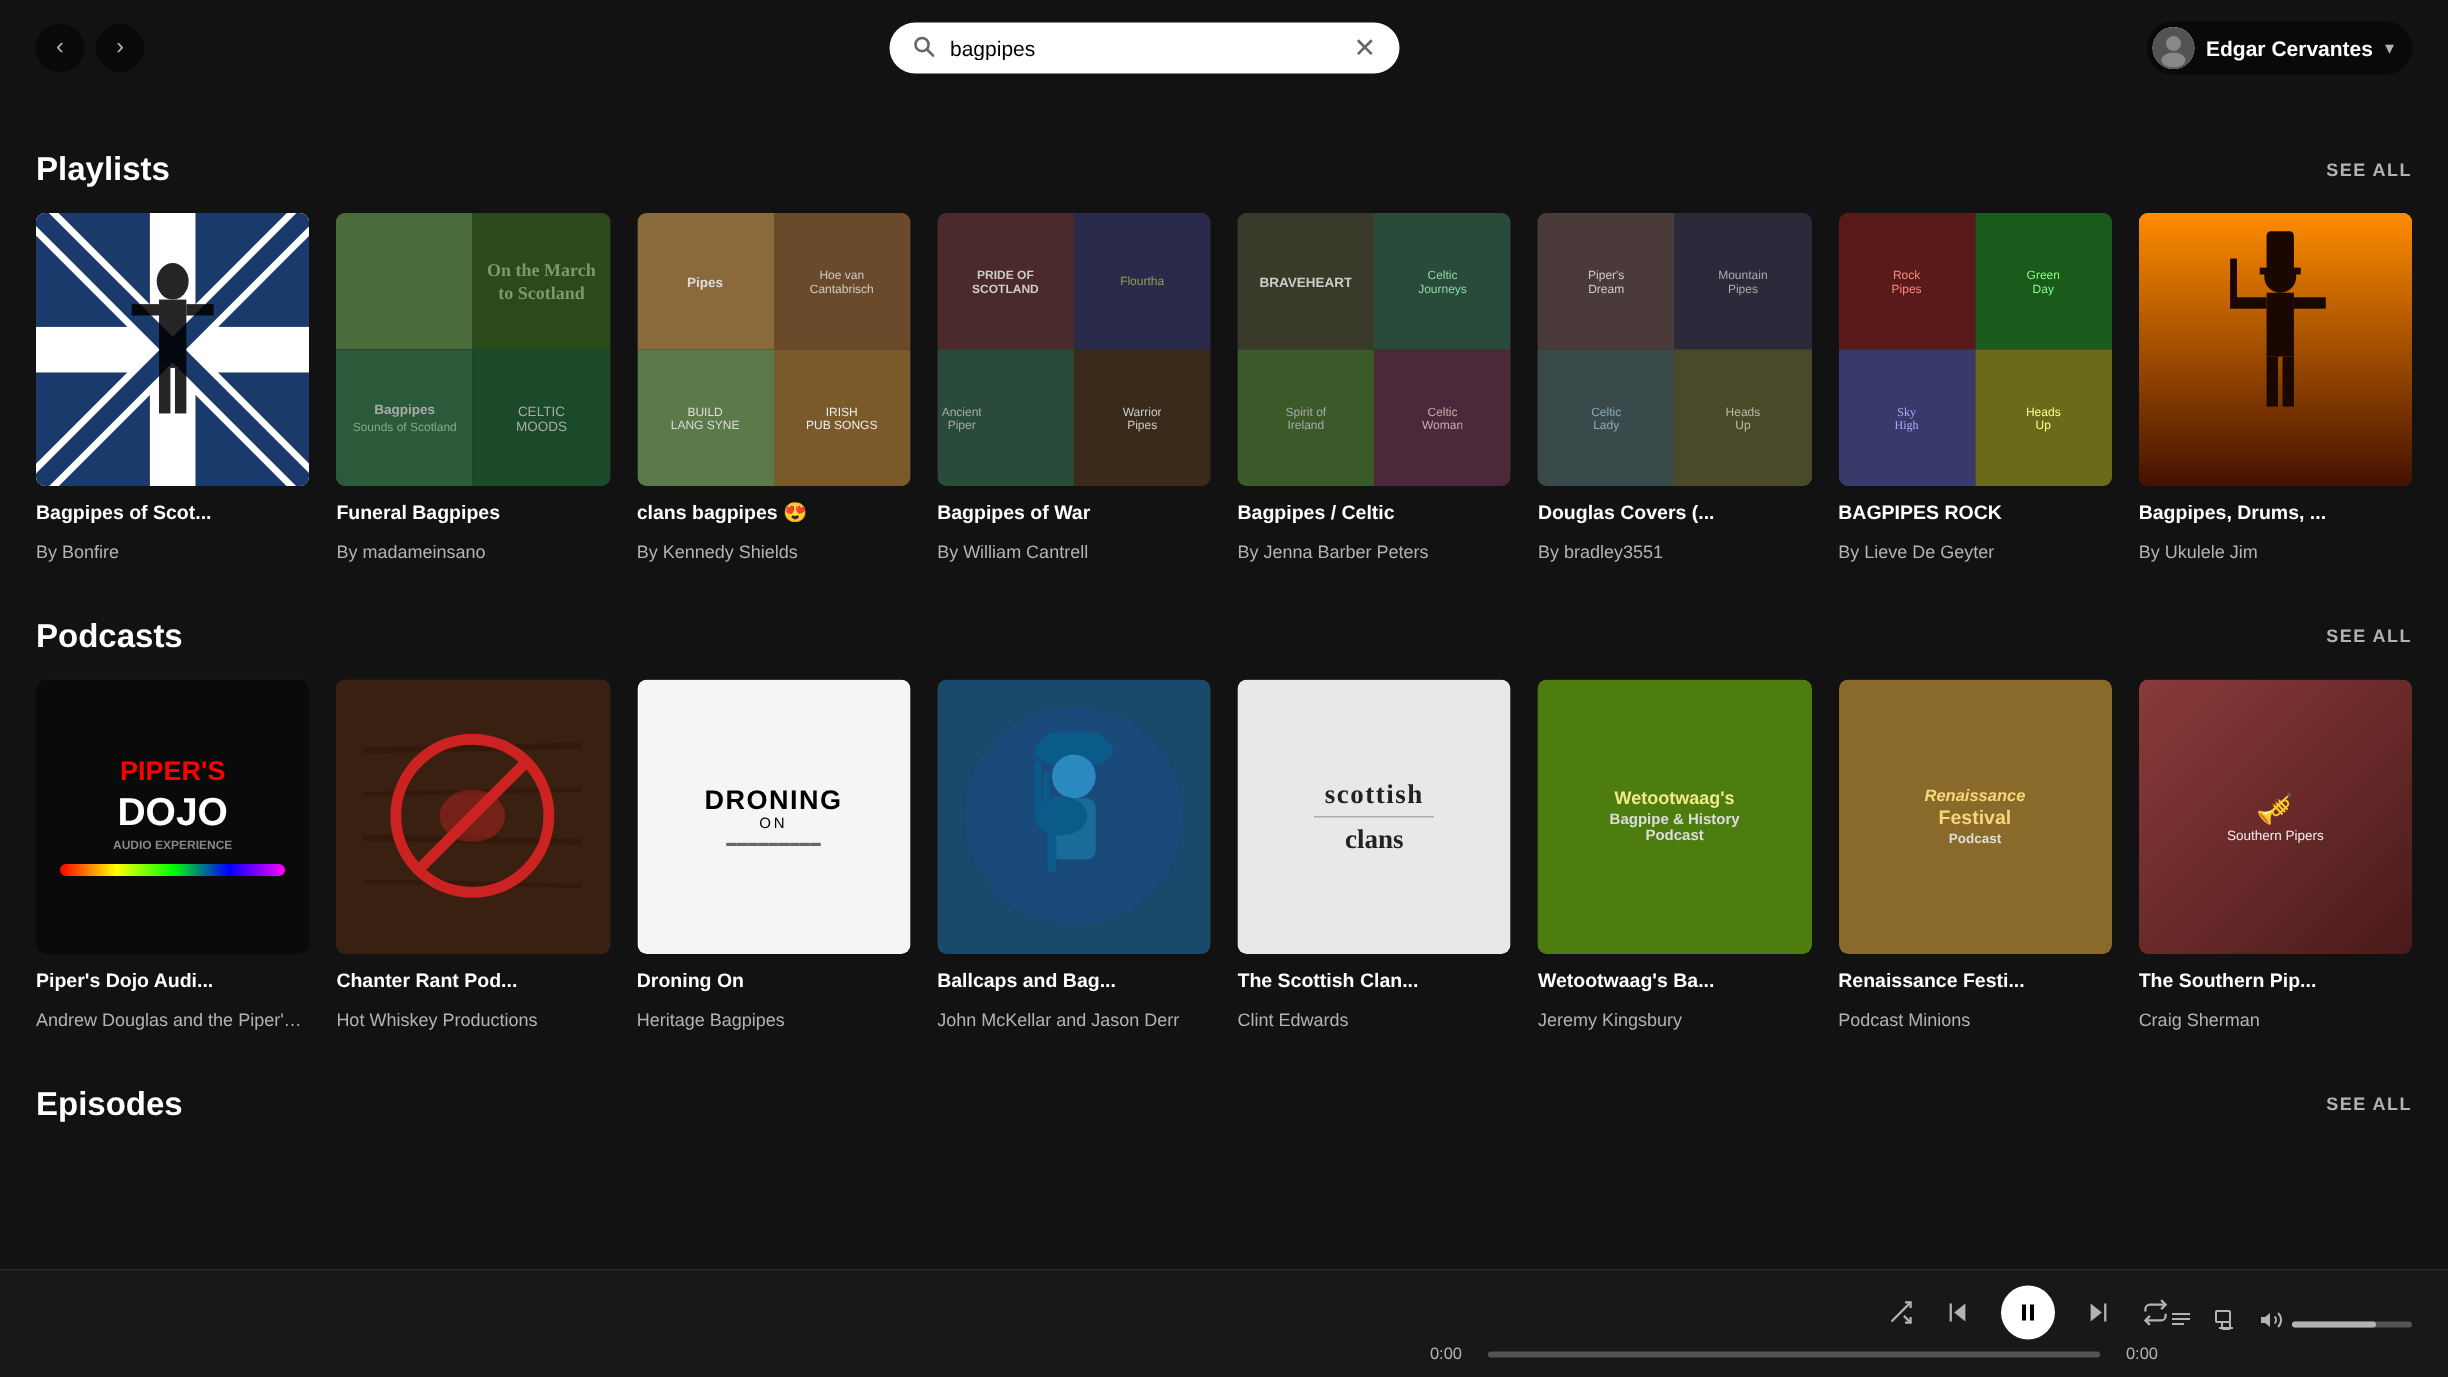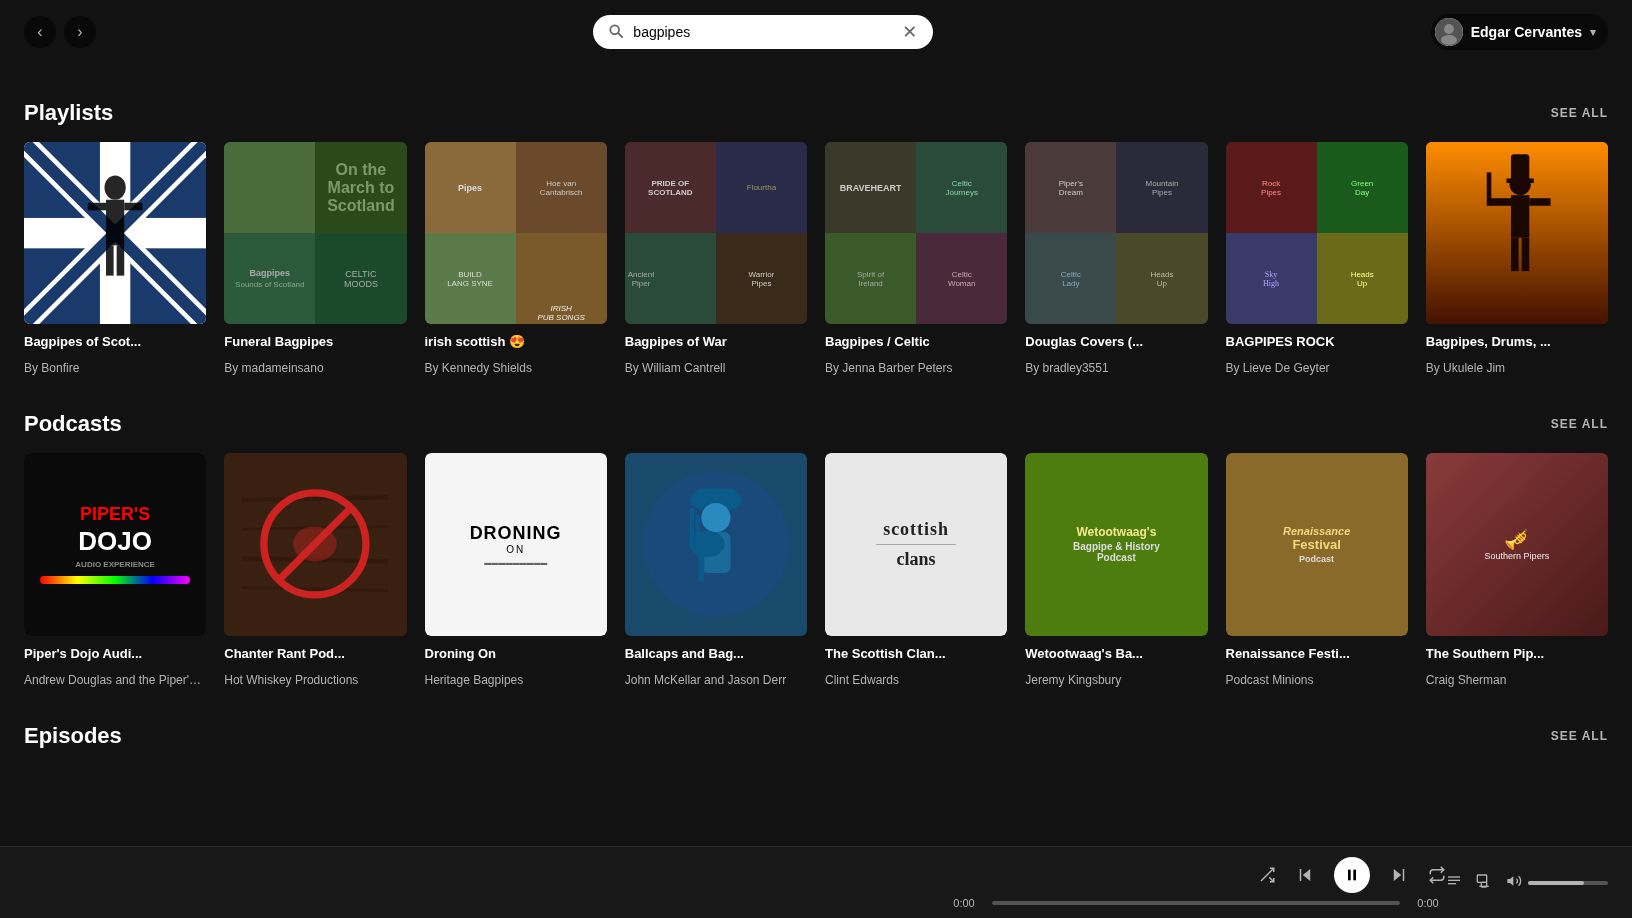--- a/index.html
+++ b/index.html
@@ -269,21 +269,21 @@
           </div>
         </div>
         <div class="card-title">Bagpipes of Scot...</div>
         <div class="card-subtitle">By Bonfire</div>
       </div>
 
       <div class="card">
         <div class="card-image">
           <div class="img-grid-2x2">
             <div style="background:#4a6b3a;"></div>
-            <div style="background:#2a4a1a; display:flex;align-items:center;justify-content:center;color:#7a9a6a;font-size:16px;font-weight:bold;padding:4px;text-align:center;">On the March to Scotland</div>
+            <div style="background:#2a4a1a; display:flex;align-items:center;justify-content:center;color:#7a9a6a;font-size:12px;font-weight:bold;padding:4px;text-align:center;font-family:Liberation Serif, serif;">On the March to Scotland</div>
             <div style="background:#1a3a2a; display:flex;align-items:center;justify-content:center;">
               <div style="background:#2a5a3a;width:100%;height:100%;display:flex;align-items:center;justify-content:center;flex-direction:column;gap:2px;padding:4px;">
                 <div style="font-size:9px;color:#aaa;font-weight:bold;">Bagpipes</div>
                 <div style="font-size:8px;color:#8a8;"> Sounds of Scotland</div>
               </div>
             </div>
             <div style="background:#1a4a2a; display:flex;align-items:center;justify-content:center;">
               <div style="font-size:9px;color:#aaa;text-align:center;padding:2px;">CELTIC<br>MOODS</div>
             </div>
           </div>
@@ -295,26 +295,26 @@
       <div class="card">
         <div class="card-image">
           <div class="img-grid-2x2">
             <div style="background:#8a6a3a; display:flex;align-items:center;justify-content:center;font-size:9px;color:#ddd;font-weight:bold;padding:3px;">Pipes</div>
             <div style="background:#6a4a2a; display:flex;align-items:center;justify-content:center;">
               <div style="font-size:8px;color:#ccc;text-align:center;padding:2px;">Hoe van<br>Cantabrisch</div>
             </div>
             <div style="background:#5a7a4a; display:flex;align-items:center;justify-content:center;">
               <div style="font-size:8px;color:#ddd;text-align:center;padding:2px;">BUILD<br>LANG SYNE</div>
             </div>
-            <div style="background:#7a5a2a; display:flex;align-items:flex-end;justify-content:center;font-style:italic;">
+            <div style="background:#7a5a2a; display:flex;align-items:center;justify-content:center;">
               <div style="font-size:8px;color:#eee;text-align:center;padding:2px;">IRISH<br>PUB SONGS</div>
             </div>
           </div>
         </div>
-        <div class="card-title">irish scottish 😍</div>
+        <div class="card-title">clans bagpipes 😍</div>
         <div class="card-subtitle">By Kennedy Shields</div>
       </div>
 
       <div class="card">
         <div class="card-image">
           <div class="img-grid-2x2">
             <div style="background:#4a2a2a; display:flex;align-items:center;justify-content:center;flex-direction:column;padding:3px;">
               <div style="font-size:8px;color:#ccc;font-weight:bold;text-align:center;">PRIDE OF<br>SCOTLAND</div>
             </div>
             <div style="background:#2a2a4a; display:flex;align-items:center;justify-content:center;padding:3px;">

